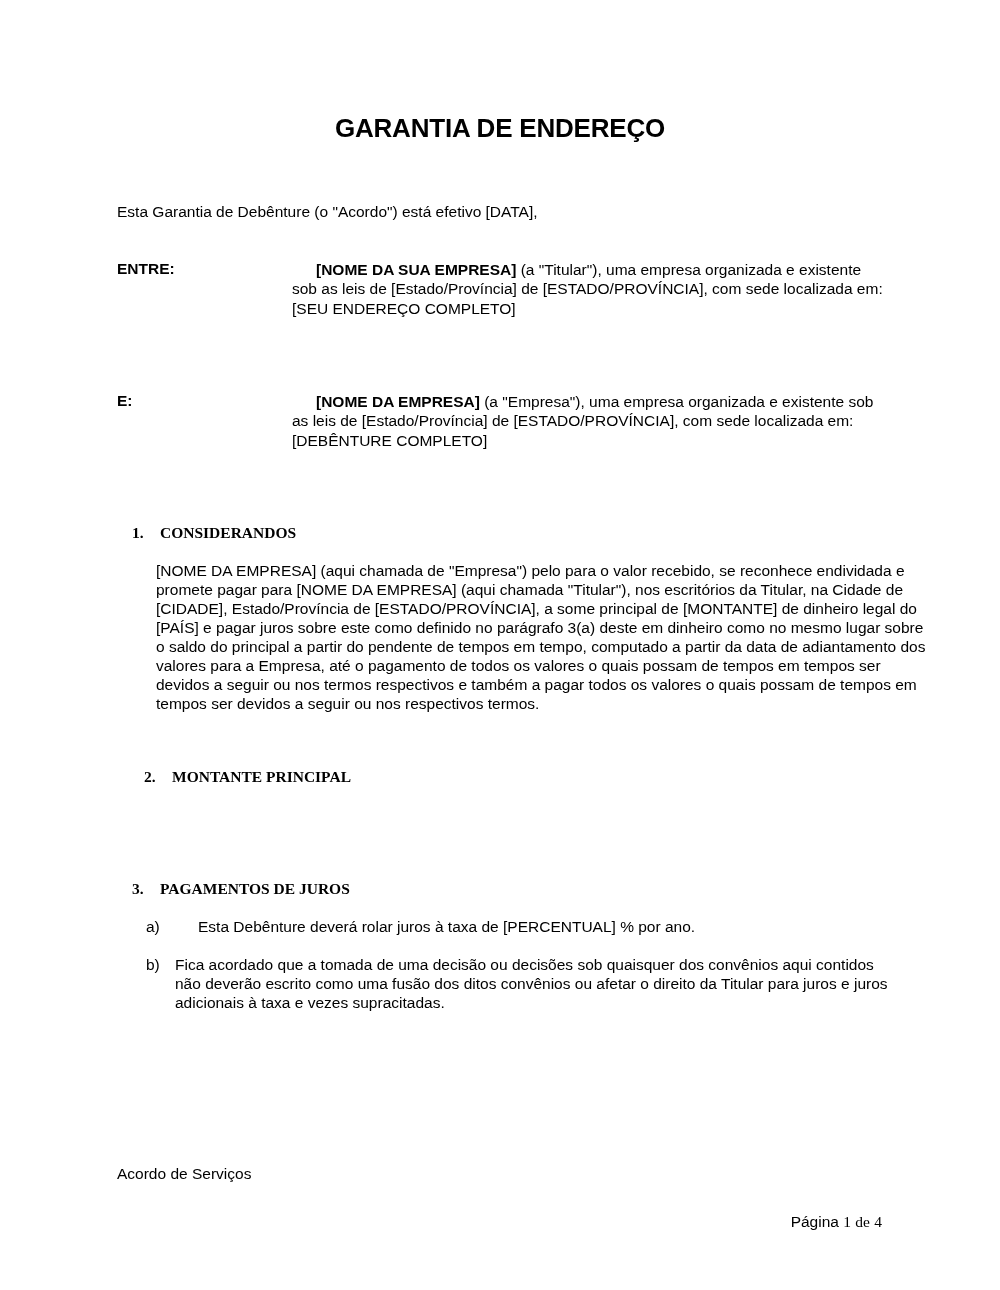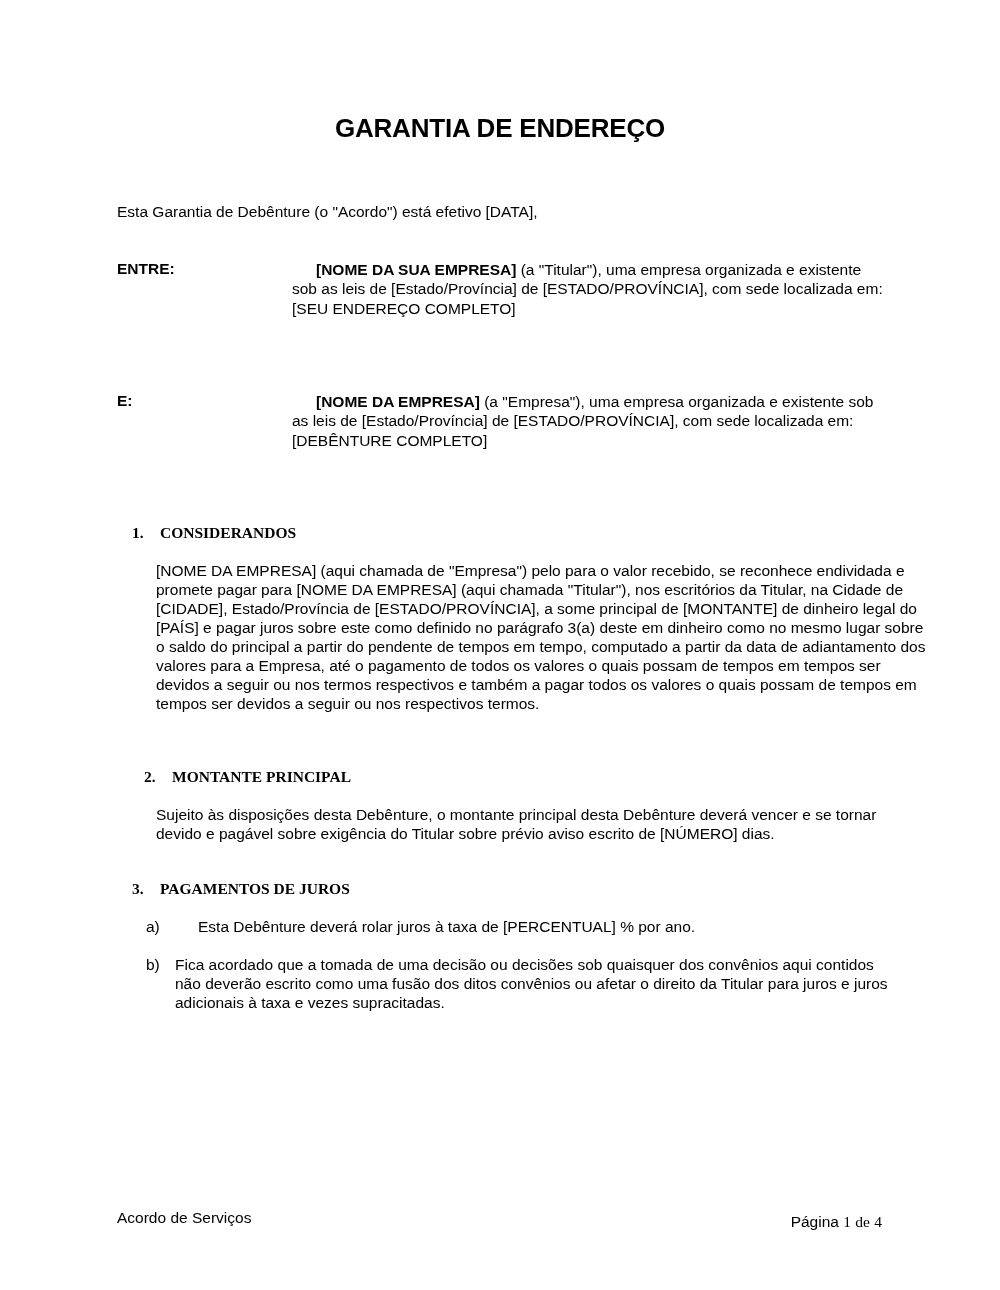--- a/index.html
+++ b/index.html
@@ -13,21 +13,21 @@
   .party .label { position: absolute; left: 0; top: 0; font-weight: bold; }
   .party .body { position: absolute; left: 175px; top: 0; width: 595px; line-height: 19px; }
   .party .addr { margin-top: 1px; }
   .bold { font-weight: bold; padding-left: 24px; }
   .sec-head { position: absolute; left: 132px; font-weight: bold; font-family: Liberation Serif, serif; }
   .sec-head .num { display: inline-block; width: 28px; }
   .para { position: absolute; left: 117px; width: 770px; line-height: 19px; margin-left: 39px; }
   .list-item { position: absolute; left: 146px; width: 730px; line-height: 19px; }
   .list-item .marker { position: absolute; left: 0; top: 0; }
   .list-item .text { position: absolute; left: 29px; top: 0; width: 715px; }
-  .footer-left { position: absolute; left: 117px; top: 1209px; }
+  .footer-left { position: absolute; left: 117px; top: 1165px; }
   .footer-right { position: absolute; right: 118px; top: 1213px; }
   .footer-right .serif { font-family: "Liberation Serif", serif; }
 </style>
 </head>
 <body>
 
 <div class="page">
 
   <div class="title">GARANTIA DE ENDEREÇO</div>
 
@@ -50,21 +50,20 @@
   </div>
 
   <div class="sec-head" style="top:524px;">
     <span class="num">1.</span><span>CONSIDERANDOS</span>
   </div>
   <div class="para" style="top:561px;">[NOME DA EMPRESA] (aqui chamada de "Empresa") pelo para o valor recebido, se reconhece endividada e promete pagar para [NOME DA EMPRESA] (aqui chamada "Titular"), nos escritórios da Titular, na Cidade de [CIDADE], Estado/Província de [ESTADO/PROVÍNCIA], a some principal de [MONTANTE] de dinheiro legal do [PAÍS] e pagar juros sobre este como definido no parágrafo 3(a) deste em dinheiro como no mesmo lugar sobre o saldo do principal a partir do pendente de tempos em tempo, computado a partir da data de adiantamento dos valores para a Empresa, até o pagamento de todos os valores o quais possam de tempos em tempos ser devidos a seguir ou nos termos respectivos e também a pagar todos os valores o quais possam de tempos em tempos ser devidos a seguir ou nos respectivos termos.</div>
 
   <div class="sec-head" style="top:768px;margin-left:12px;">
     <span class="num">2.</span><span>MONTANTE PRINCIPAL</span>
   </div>
-  <div class="para" style="top:805px;">Sujeito às disposições desta Debênture, o montante principal desta Debênture deverá vencer e se tornar devido e pagável sobre exigência do Titular sobre prévio aviso escrito de [NÚMERO] dias.</div>
 
   <div class="sec-head" style="top:880px;">
     <span class="num">3.</span><span>PAGAMENTOS DE JUROS</span>
   </div>
 
   <div class="list-item" style="top:917px;">
     <span class="marker">a)</span>
     <span class="text" style="left:52px;">Esta Debênture deverá rolar juros à taxa de [PERCENTUAL] % por ano.</span>
   </div>
 

